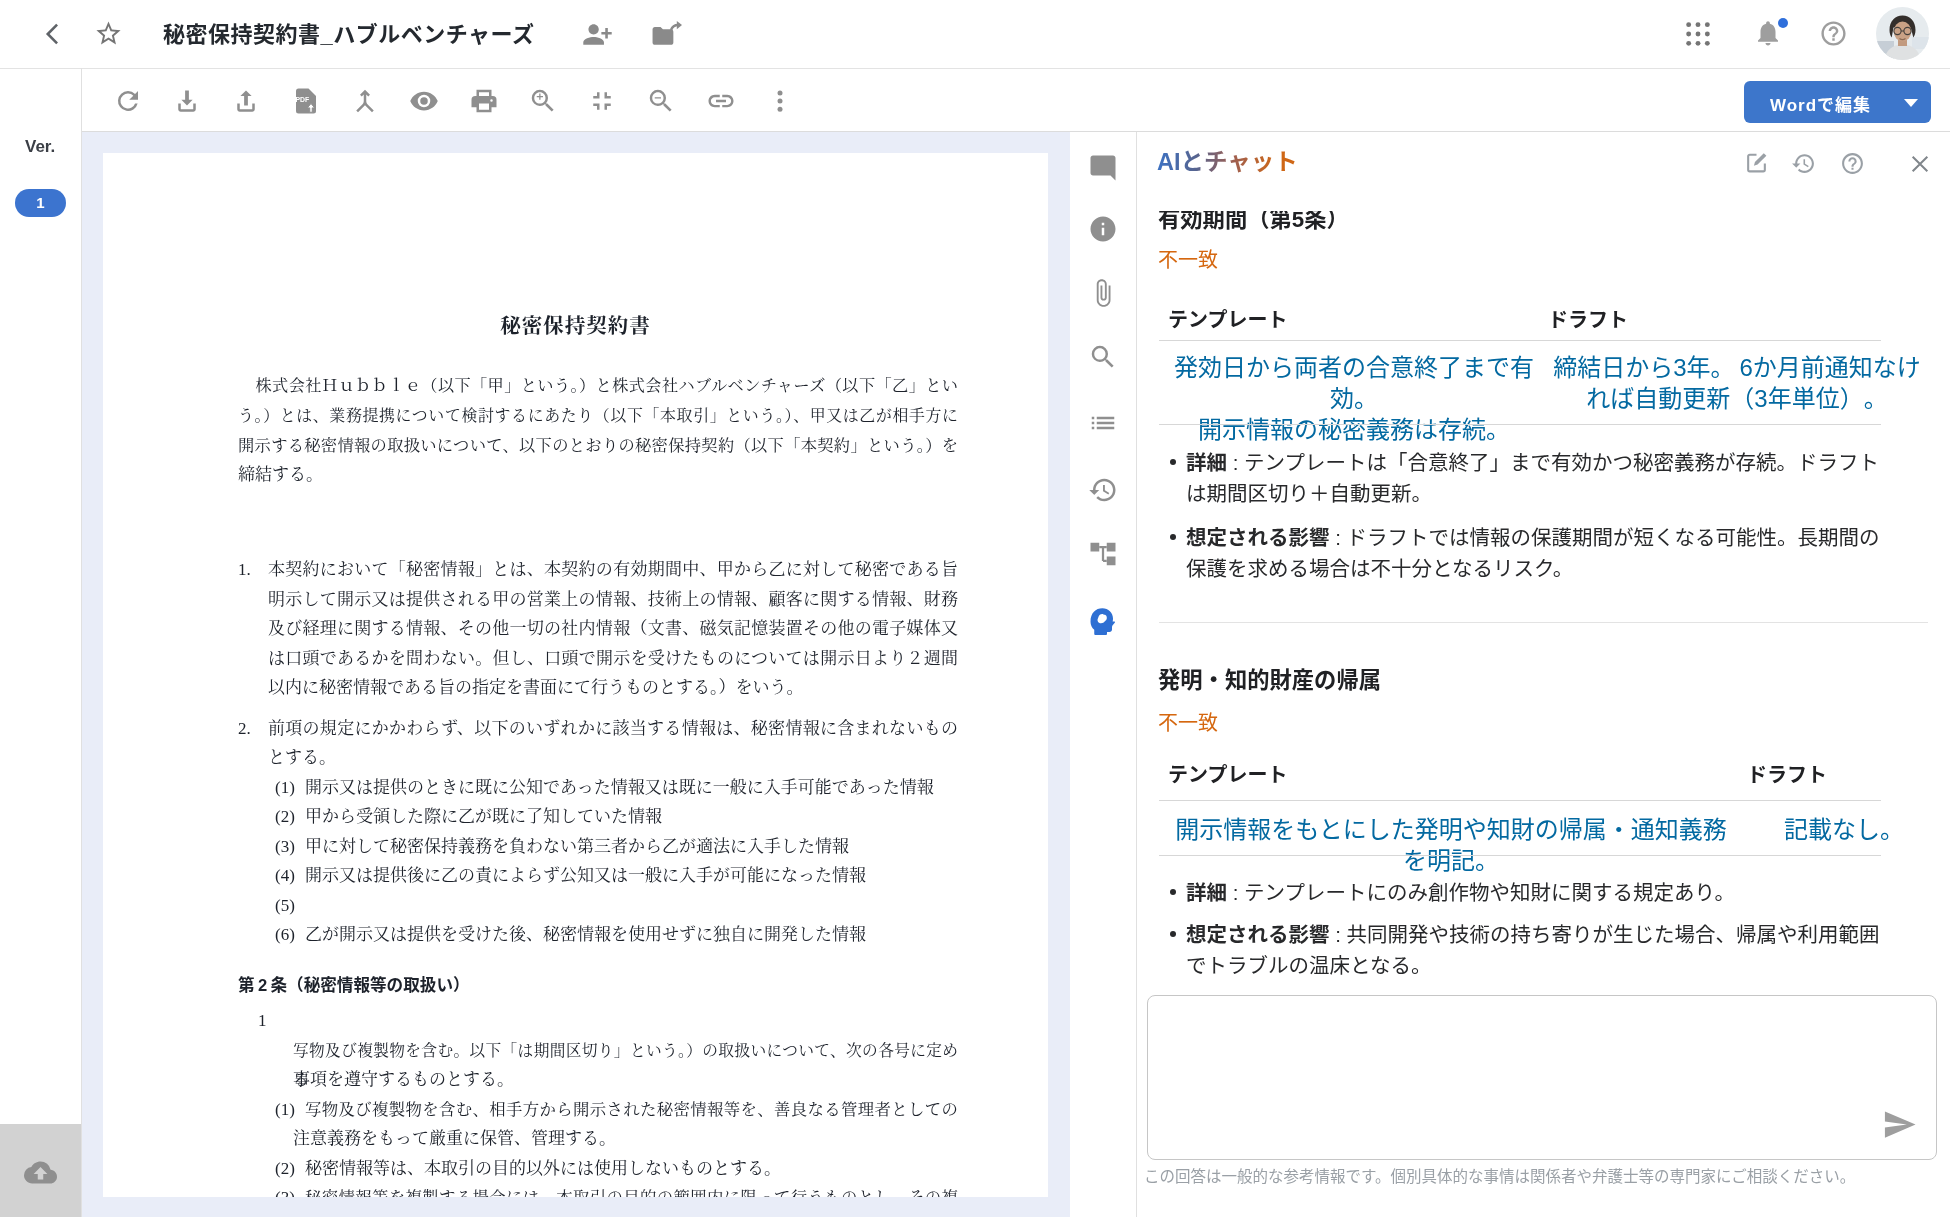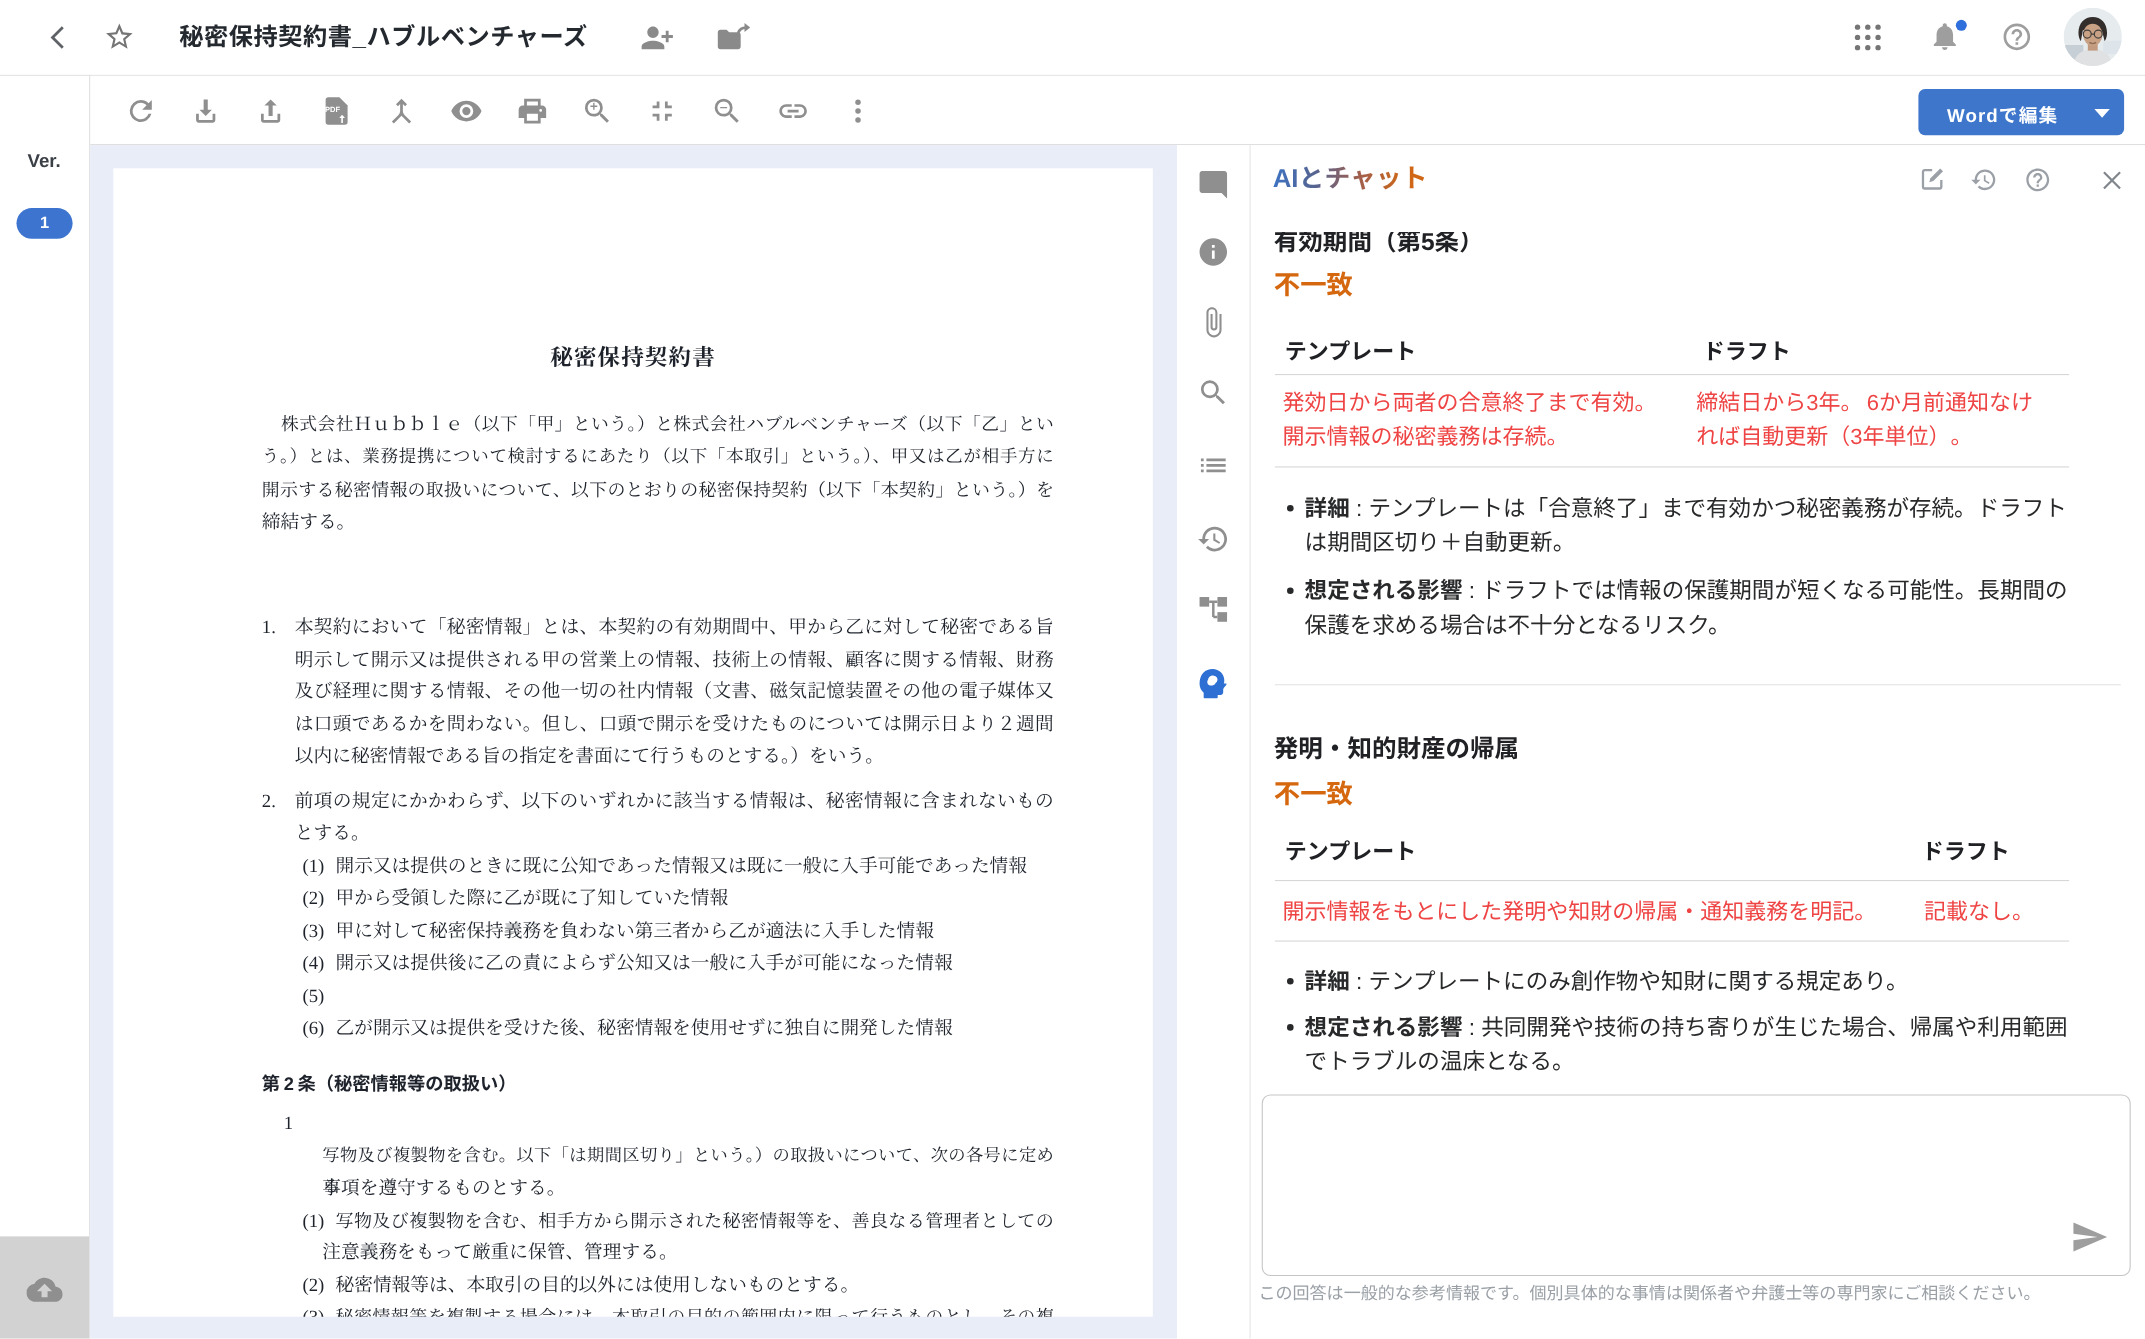--- a/index.html
+++ b/index.html
@@ -33,24 +33,24 @@
 #iconbar{left:1070px;top:132px;width:66px;height:1085px;background:#fff;border-right:1px solid #e0e0e0;}
 .ibico{position:absolute;left:18px;}
 
 #panel{left:1137px;top:132px;width:813px;height:1085px;background:#fff;}
 #ptitle{left:20px;top:11px;font-size:23.5px;font-weight:bold;
   background:linear-gradient(90deg,#3d72c3 0%,#57648f 28%,#a05f4e 55%,#cf6716 85%);
   -webkit-background-clip:text;background-clip:text;color:transparent;}
 .phico{position:absolute;top:19px;}
 #pscroll{position:absolute;left:0;top:79px;width:813px;height:784px;overflow:hidden;text-spacing-trim:space-all;font-feature-settings:"chws" 0,"halt" 0;}
 .sechead{position:absolute;left:21px;font-size:22.3px;line-height:28px;font-weight:bold;color:#202124;}
-.mismatch{position:absolute;left:21px;font-size:24px;line-height:28px;font-weight:bold;color:#d5670f;}
+.mismatch{position:absolute;left:21px;font-size:20px;line-height:28px;font-weight:normal;color:#d5670f;}
 .thead{position:absolute;font-size:20px;line-height:31px;font-weight:bold;color:#202124;}
 .trule{position:absolute;left:22px;width:722px;height:1px;background:#d7d7d7;}
-.tcell{position:absolute;font-size:20px;line-height:31px;color:#ef4444;}
+.tcell{position:absolute;font-size:24px;line-height:31px;color:#0369a1;text-align:center;}
 .bullets{position:absolute;left:21px;width:770px;font-size:20.5px;line-height:31.3px;color:#28292b;}
 .bullets .bi{position:relative;padding-left:28px;}
 .bullets .bi:before{content:"";position:absolute;left:12px;top:12px;width:6px;height:6px;border-radius:50%;background:#28292b;}
 .divider{position:absolute;left:22px;width:769px;height:1px;background:#e3e3e3;}
 #chatinput{left:1147px;top:995px;width:790px;height:165px;border:1px solid #c6c6c6;border-radius:8px;background:#fff;box-sizing:border-box;}
 #disclaimer{left:1144px;top:1164px;font-size:15.5px;color:#9aa0a6;}
 </style>
 </head>
 <body>
 <div class="abs" id="topbar"></div>

